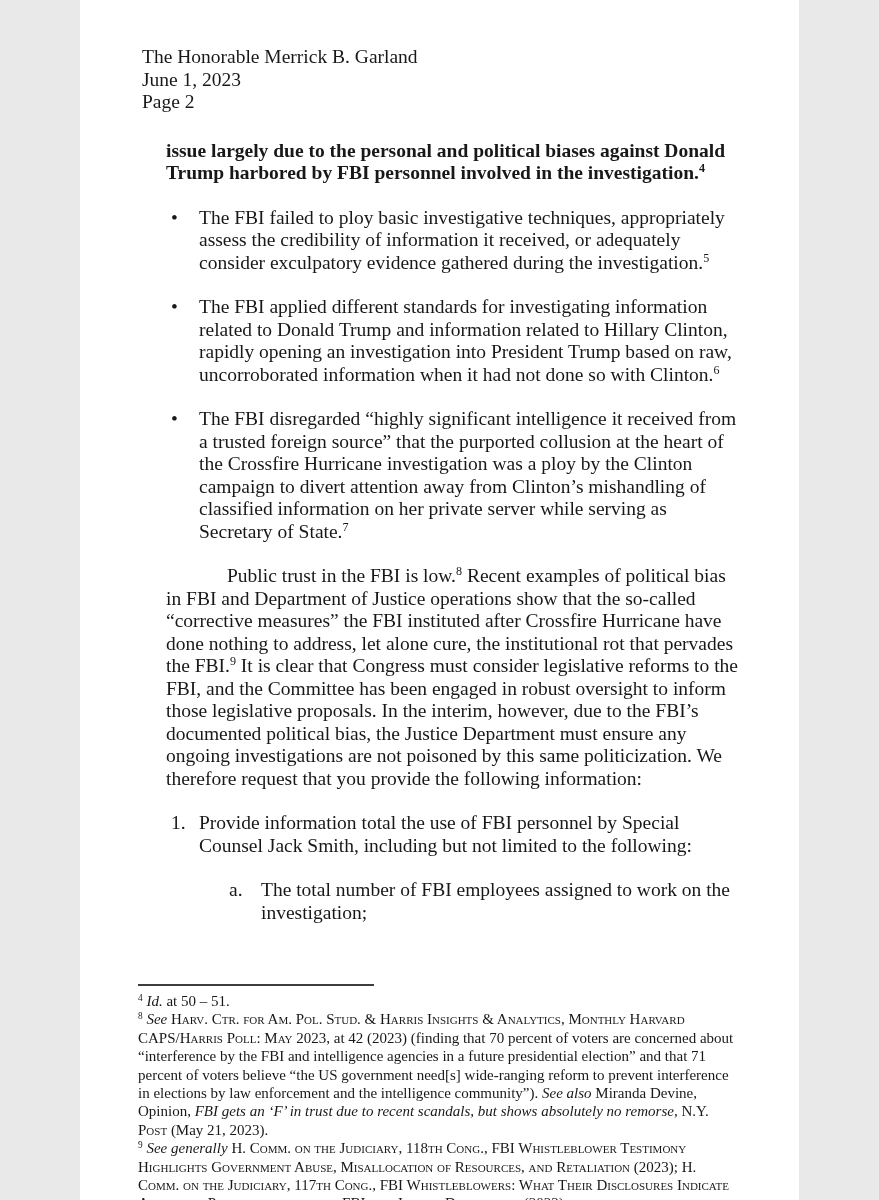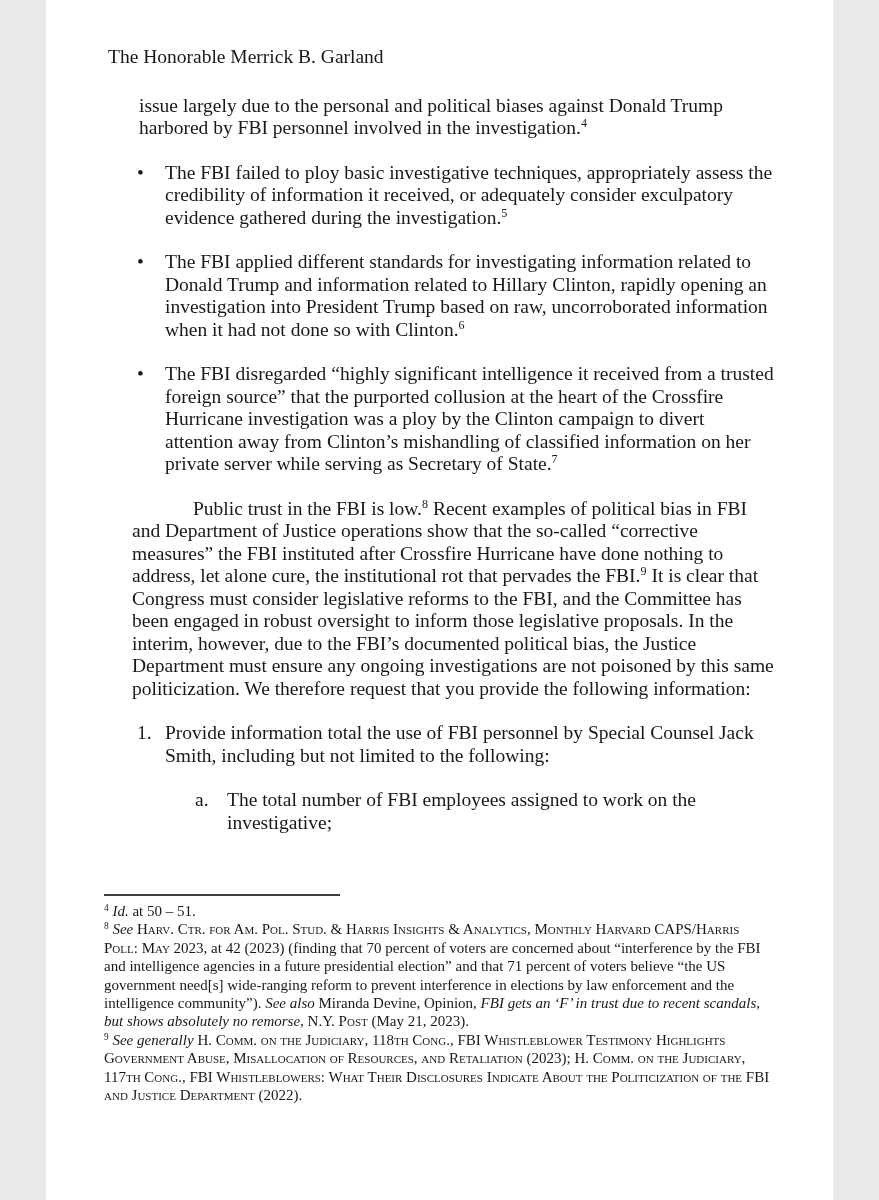--- a/index.html
+++ b/index.html
@@ -2,37 +2,37 @@
 <html><head>
 <meta charset="utf-8">
 <style>
   html, body {
     margin: 0;
     padding: 0;
     background: #e9e9e9;
   }
   .page {
     position: relative;
-    width: 787px;
+    width: 719px;
     height: 1200px;
     margin: 0 auto;
     background: #ffffff;
     box-sizing: border-box;
     padding: 46px 58px 0 58px;
     font-family: "Liberation Serif", "DejaVu Serif", serif;
     font-size: 19.5px;
     line-height: 22.5px;
     color: #181818;
     overflow: hidden;
   }
   .header-block { margin: 0 0 26px 4px; }
   .header-block div { white-space: nowrap; }
 
   p { margin: 0; }
-  .cont-para { margin-left: 35px; margin-bottom: 0; }
+  .cont-para { margin-left: 28px; margin-bottom: 0; font-weight: bold; }
 
   .bullet-item { display: flex; margin-top: 22px; margin-left: 33px; }
   .bullet-marker { width: 28px; flex: none; }
   .bullet-text { flex: 1; }
 
   .main-para { margin-top: 22px; text-indent: 61px; margin-left: 28px; }
 
   .numbered-item { display: flex; margin-top: 22px; margin-left: 33px; }
   .num-marker { width: 28px; flex: none; }
   .num-text { flex: 1; }
@@ -64,20 +64,22 @@
   .seg-i { font-style: italic; }
   .seg-sc { font-variant: small-caps; }
 </style>
 </head>
 <body>
 
 <div class="page">
 
   <div class="header-block">
     <div>The Honorable Merrick B. Garland</div>
+    <div>June 1, 2023</div>
+    <div>Page 2</div>
   </div>
 
   <p class="cont-para"><span>issue largely due to the personal and political biases against Donald Trump harbored by FBI personnel involved in the investigation.</span><sup>4</sup></p>
 
   <div class="bullet-list">
     <div class="bullet-item">
       <span class="bullet-marker">•</span>
       <span class="bullet-text"><span>The FBI failed to ploy basic investigative techniques, appropriately assess the credibility of information it received, or adequately consider exculpatory evidence gathered during the investigation.</span><sup>5</sup></span>
     </div>
     <div class="bullet-item">
@@ -92,21 +94,21 @@
 
   <p class="main-para"><span>Public trust in the FBI is low.</span><sup>8</sup><span> Recent examples of political bias in FBI and Department of Justice operations show that the so-called “corrective measures” the FBI instituted after Crossfire Hurricane have done nothing to address, let alone cure, the institutional rot that pervades the FBI.</span><sup>9</sup><span> It is clear that Congress must consider legislative reforms to the FBI, and the Committee has been engaged in robust oversight to inform those legislative proposals. In the interim, however, due to the FBI’s documented political bias, the Justice Department must ensure any ongoing investigations are not poisoned by this same politicization. We therefore request that you provide the following information:</span></p>
 
   <div class="numbered-item">
     <span class="num-marker">1.</span>
     <span class="num-text">Provide information total the use of FBI personnel by Special Counsel Jack Smith, including but not limited to the following:</span>
   </div>
 
   <div class="sub-item">
     <span class="sub-marker">a.</span>
-    <span class="sub-text">The total number of FBI employees assigned to work on the investigative;</span>
+    <span class="sub-text">The total number of FBI employees assigned to work on the investigation;</span>
   </div>
 
   <div class="fn-spacer"></div>
   <hr class="fn-separator">
 
   <div class="footnotes">
     <p class="footnote"><sup>4</sup><span class="seg-i"> Id.</span><span> at 50 – 51.</span></p>
     <p class="footnote"><sup>8</sup><span class="seg-i"> See </span><span class="seg-sc">Harv. Ctr. for Am. Pol. Stud. &amp; Harris Insights &amp; Analytics, Monthly Harvard CAPS/Harris Poll: May 2023</span><span>, at 42 (2023) (finding that 70 percent of voters are concerned about “interference by the FBI and intelligence agencies in a future presidential election” and that 71 percent of voters believe “the US government need[s] wide-ranging reform to prevent interference in elections by law enforcement and the intelligence community”). </span><span class="seg-i">See also</span><span> Miranda Devine, Opinion, </span><span class="seg-i">FBI gets an ‘F’ in trust due to recent scandals, but shows absolutely no remorse</span><span>, N.Y. </span><span class="seg-sc">Post</span><span> (May 21, 2023).</span></p>
     <p class="footnote"><sup>9</sup><span class="seg-i"> See generally</span><span> H. </span><span class="seg-sc">Comm. on the Judiciary, 118th Cong., FBI Whistleblower Testimony Highlights Government Abuse, Misallocation of Resources, and Retaliation</span><span> (2023); H. </span><span class="seg-sc">Comm. on the Judiciary, 117th Cong., FBI Whistleblowers: What Their Disclosures Indicate About the Politicization of the FBI and Justice Department</span><span> (2022).</span></p>
   </div>

